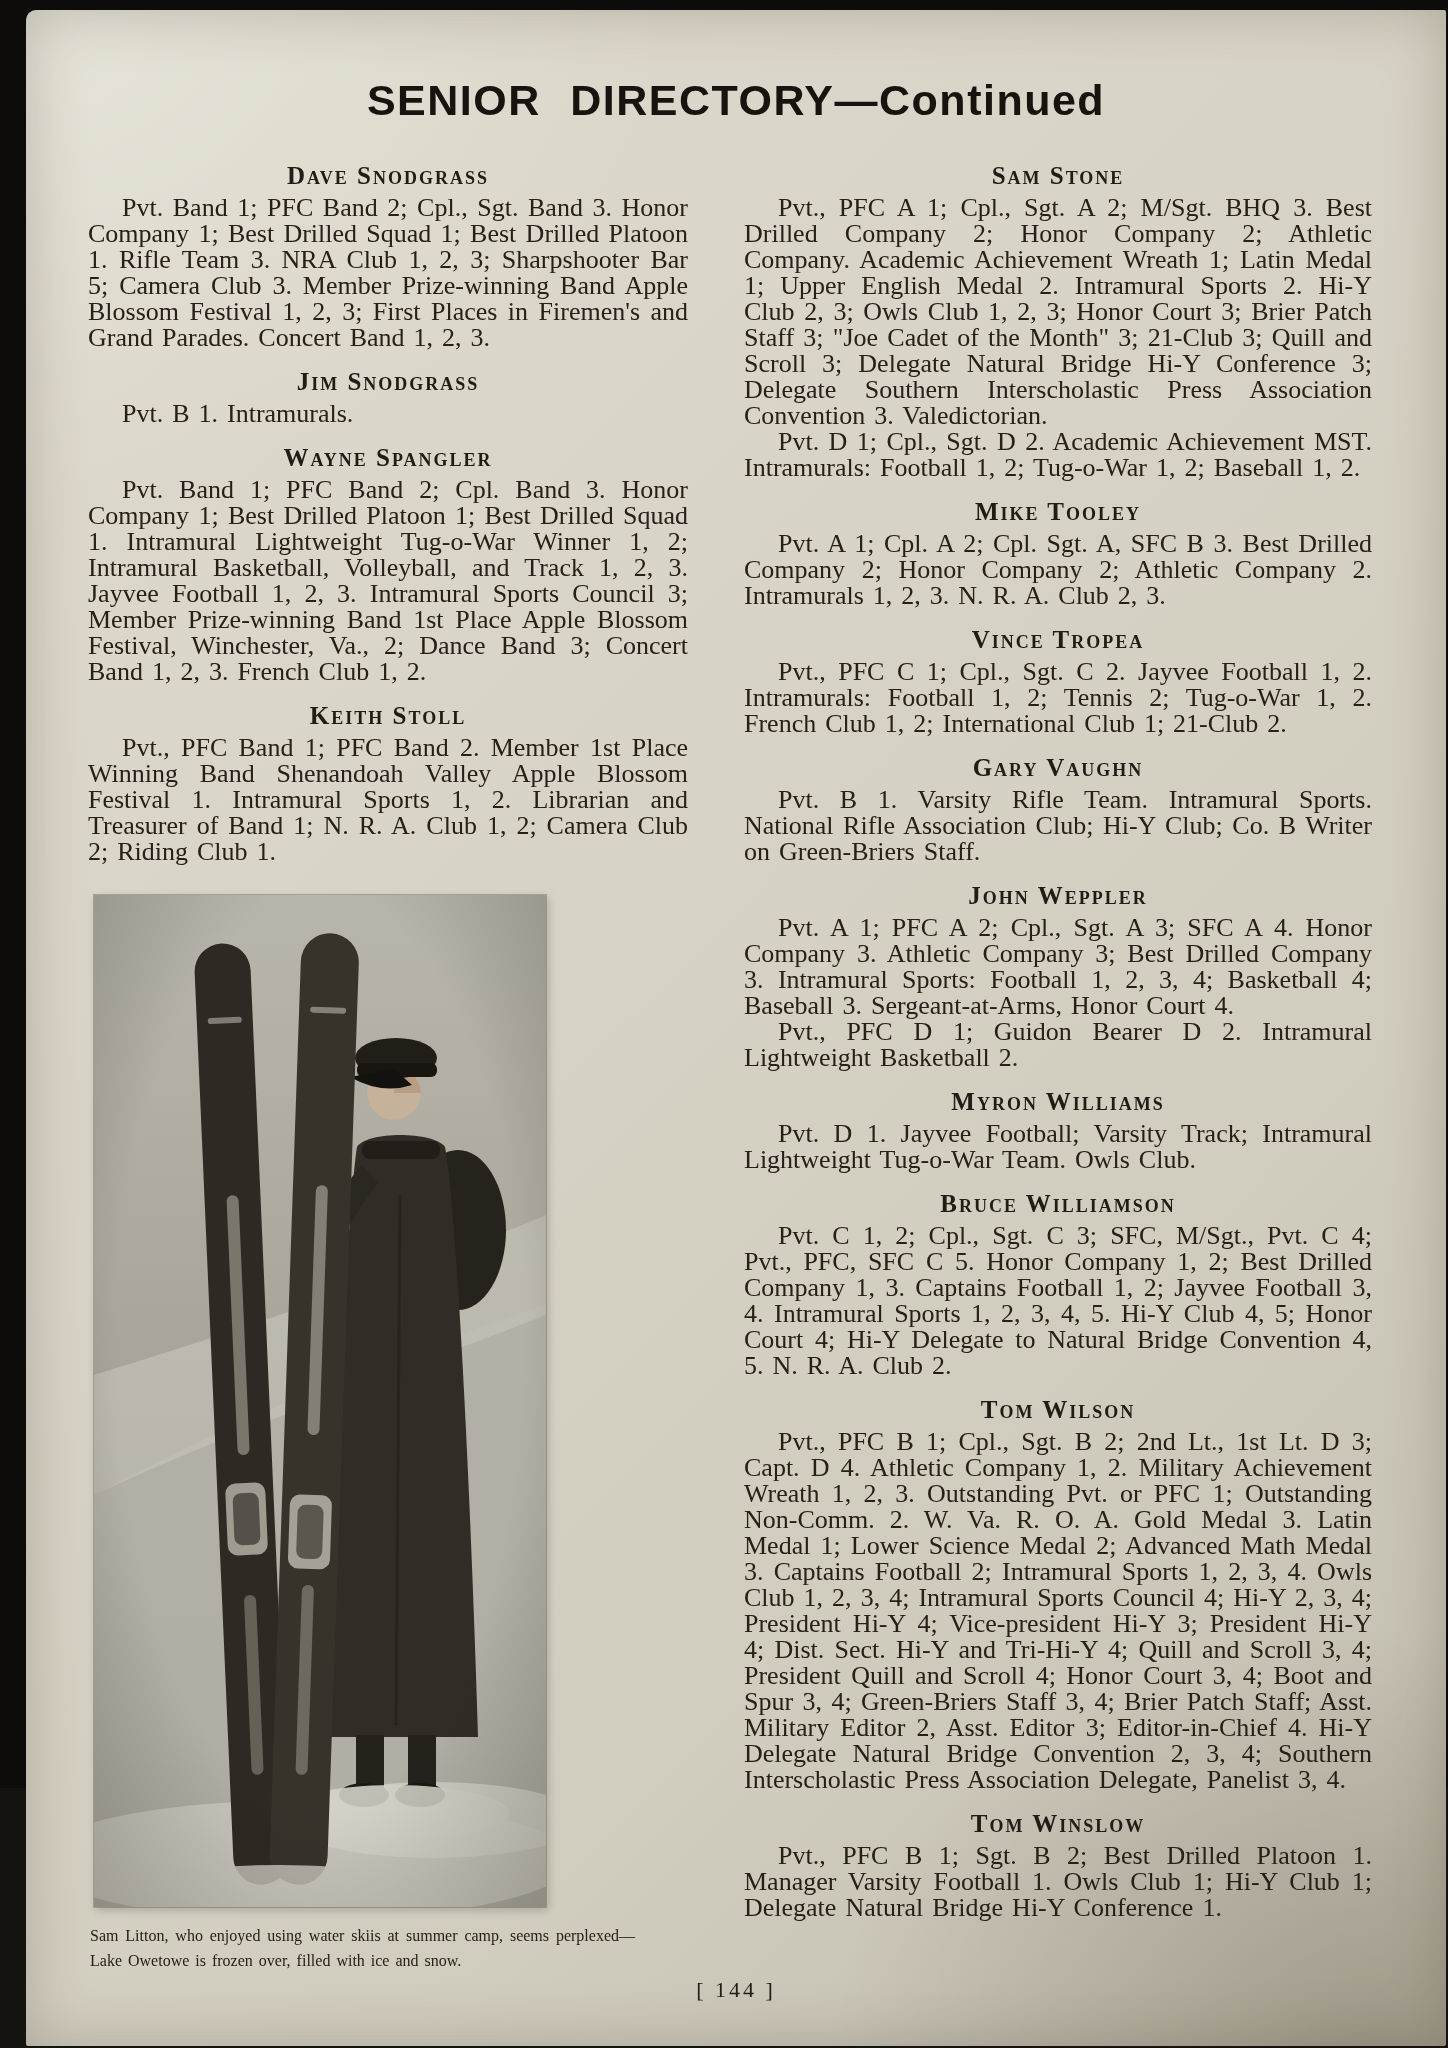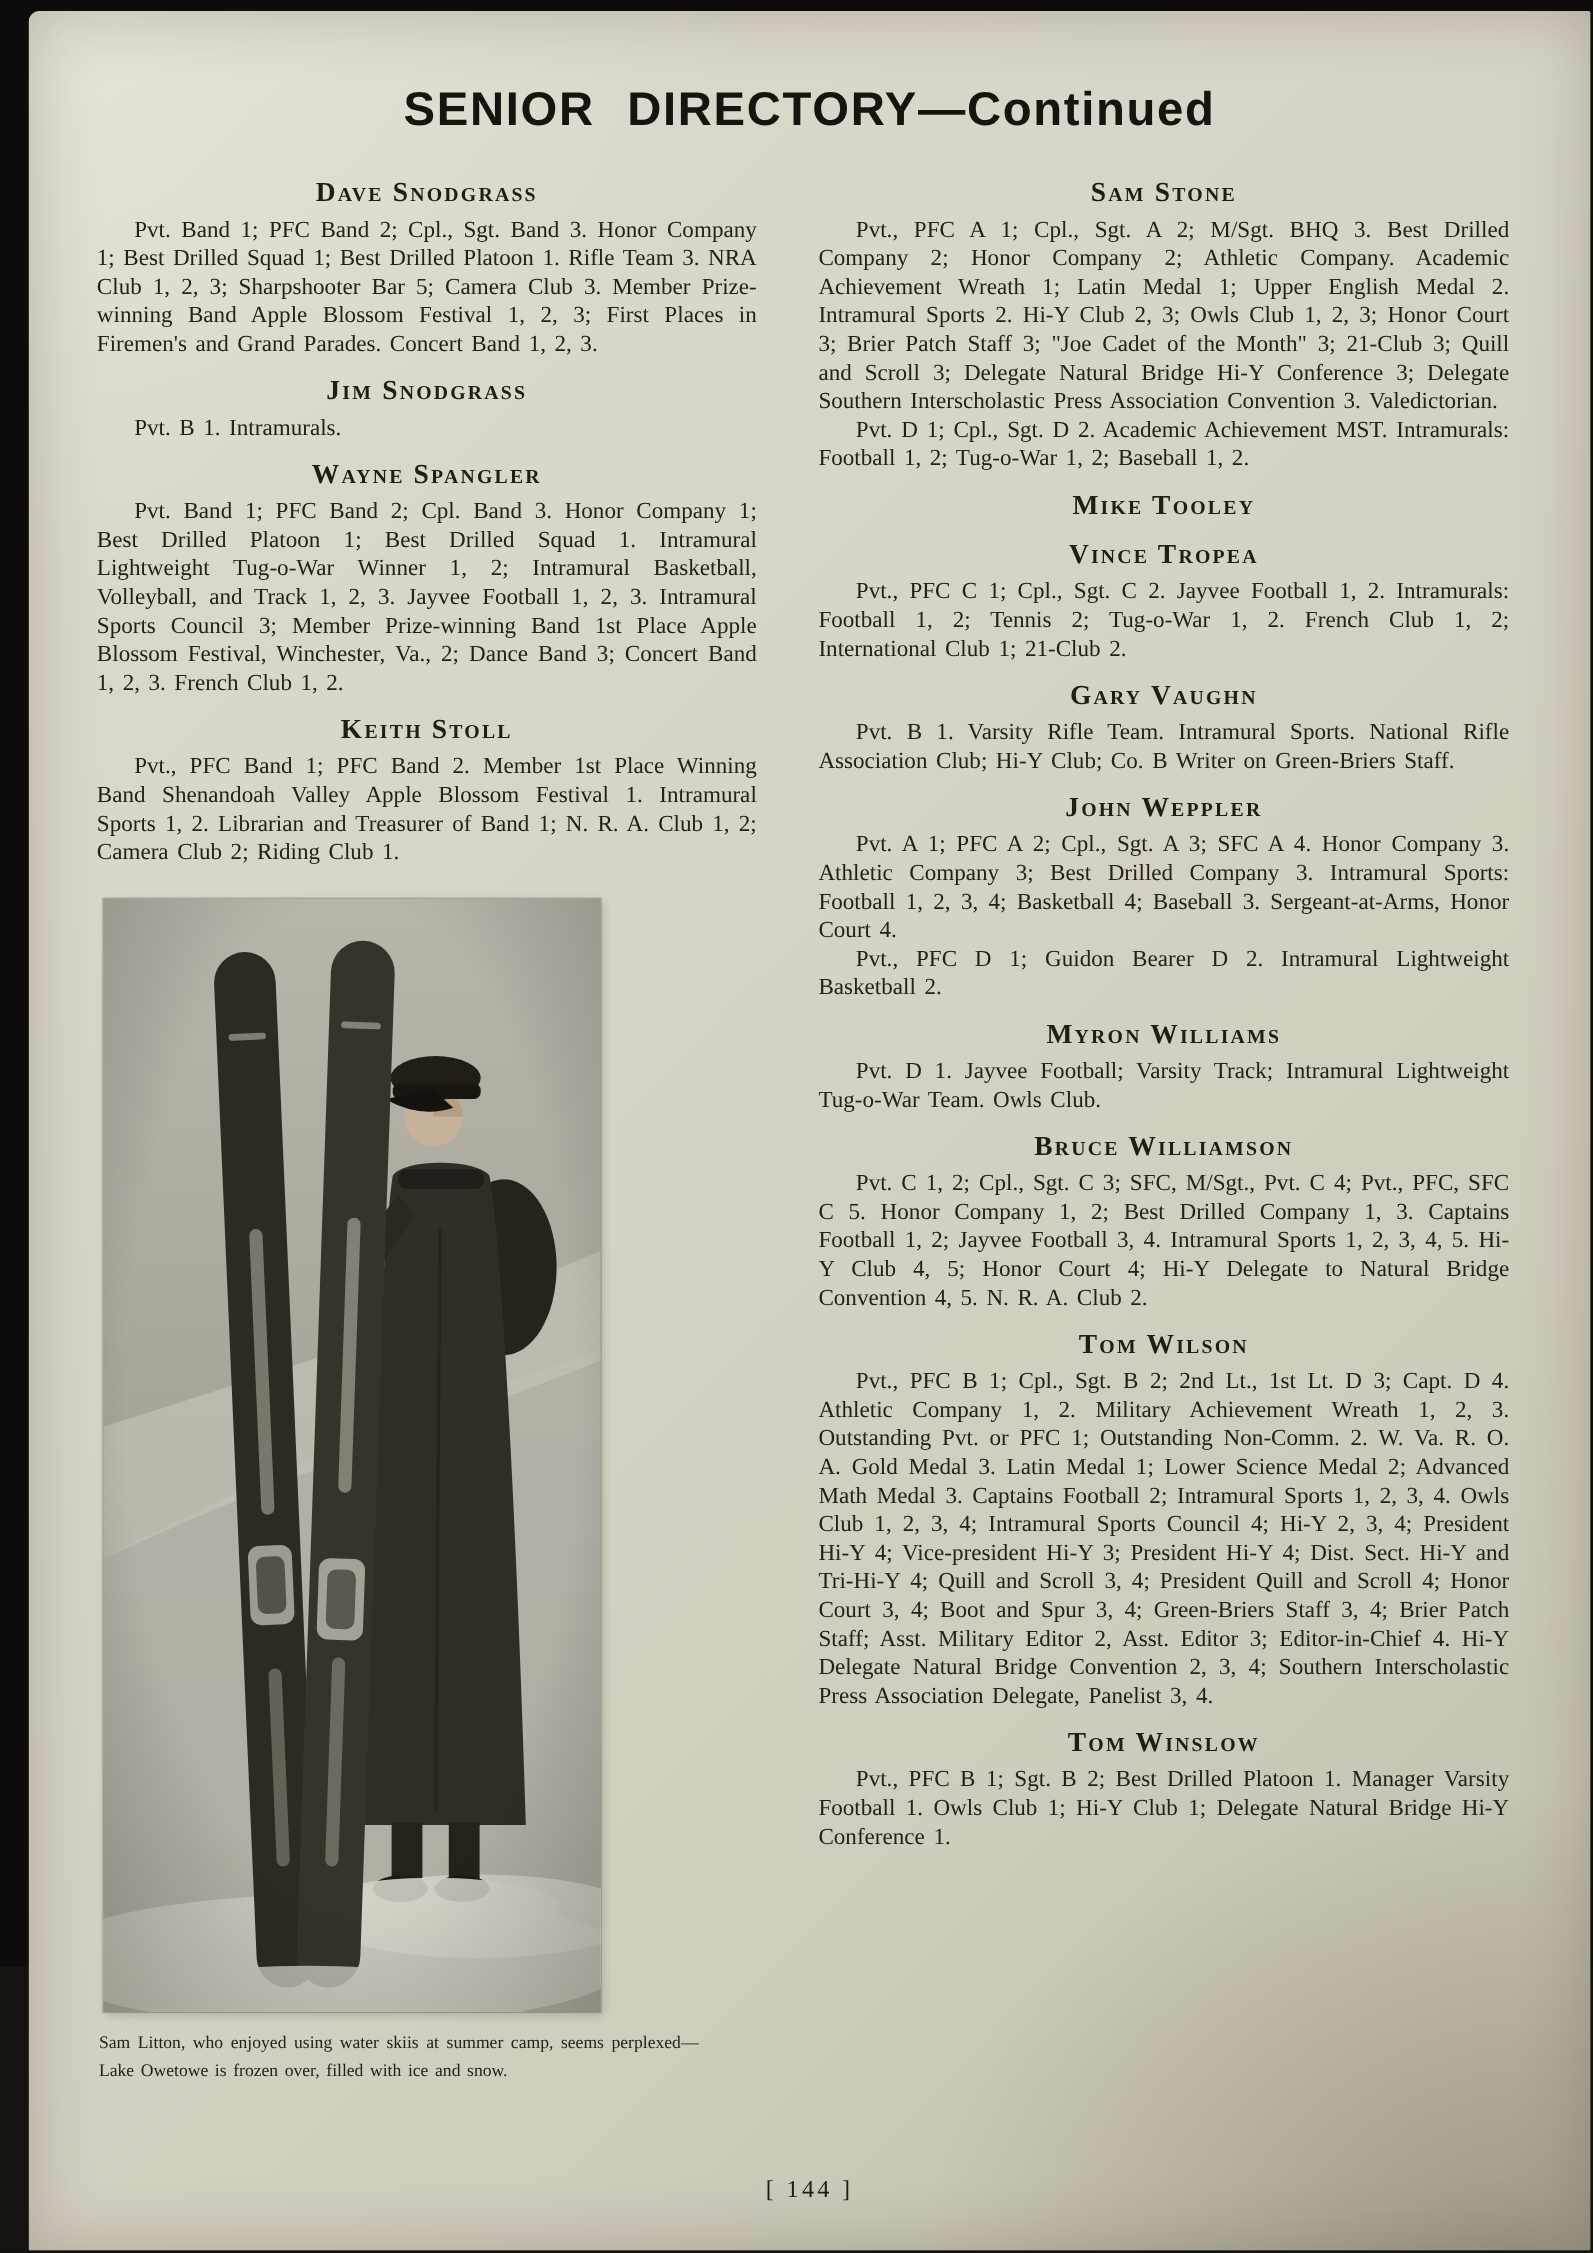--- a/index.html
+++ b/index.html
@@ -56,21 +56,21 @@
     margin: 17px 0 5px 0;
     text-align: center;
     font-weight: 700;
     font-variant: small-caps;
     font-size: 25px;
     letter-spacing: 2px;
     color: #211c15;
   }
   .entry-text {
     margin: 0;
-    font-size: 21px;
+    font-size: 26px;
     line-height: 26px;
     text-align: justify;
     text-indent: 34px;
     word-spacing: 2.5px;
     color: #262019;
   }
   .photo-figure { margin: 0; padding: 0; }
   .photo {
     width: 452px;
     height: 1012px;
@@ -201,20 +201,21 @@
     <h2 class="entry-name">Sam Stone</h2>
     <p class="entry-text">Pvt., PFC A 1; Cpl., Sgt. A 2; M/Sgt. BHQ 3. Best Drilled Company 2; Honor Company 2; Athletic Company. Academic Achievement Wreath 1; Latin Medal 1; Upper English Medal 2. Intramural Sports 2. Hi-Y Club 2, 3; Owls Club 1, 2, 3; Honor Court 3; Brier Patch Staff 3; "Joe Cadet of the Month" 3; 21-Club 3; Quill and Scroll 3; Delegate Natural Bridge Hi-Y Conference 3; Delegate Southern Interscholastic Press Association Convention 3. Valedictorian.</p>
   </section>
 
   <section class="entry">
     <p class="entry-text">Pvt. D 1; Cpl., Sgt. D 2. Academic Achievement MST. Intramurals: Football 1, 2; Tug-o-War 1, 2; Baseball 1, 2.</p>
   </section>
 
   <section class="entry">
     <h2 class="entry-name">Mike Tooley</h2>
+    <p class="entry-text">Pvt. A 1; Cpl. A 2; Cpl. Sgt. A, SFC B 3. Best Drilled Company 2; Honor Company 2; Athletic Company 2. Intramurals 1, 2, 3. N. R. A. Club 2, 3.</p>
   </section>
 
   <section class="entry">
     <h2 class="entry-name">Vince Tropea</h2>
     <p class="entry-text">Pvt., PFC C 1; Cpl., Sgt. C 2. Jayvee Football 1, 2. Intramurals: Football 1, 2; Tennis 2; Tug-o-War 1, 2. French Club 1, 2; International Club 1; 21-Club 2.</p>
   </section>
 
   <section class="entry">
     <h2 class="entry-name">Gary Vaughn</h2>
     <p class="entry-text">Pvt. B 1. Varsity Rifle Team. Intramural Sports. National Rifle Association Club; Hi-Y Club; Co. B Writer on Green-Briers Staff.</p>

